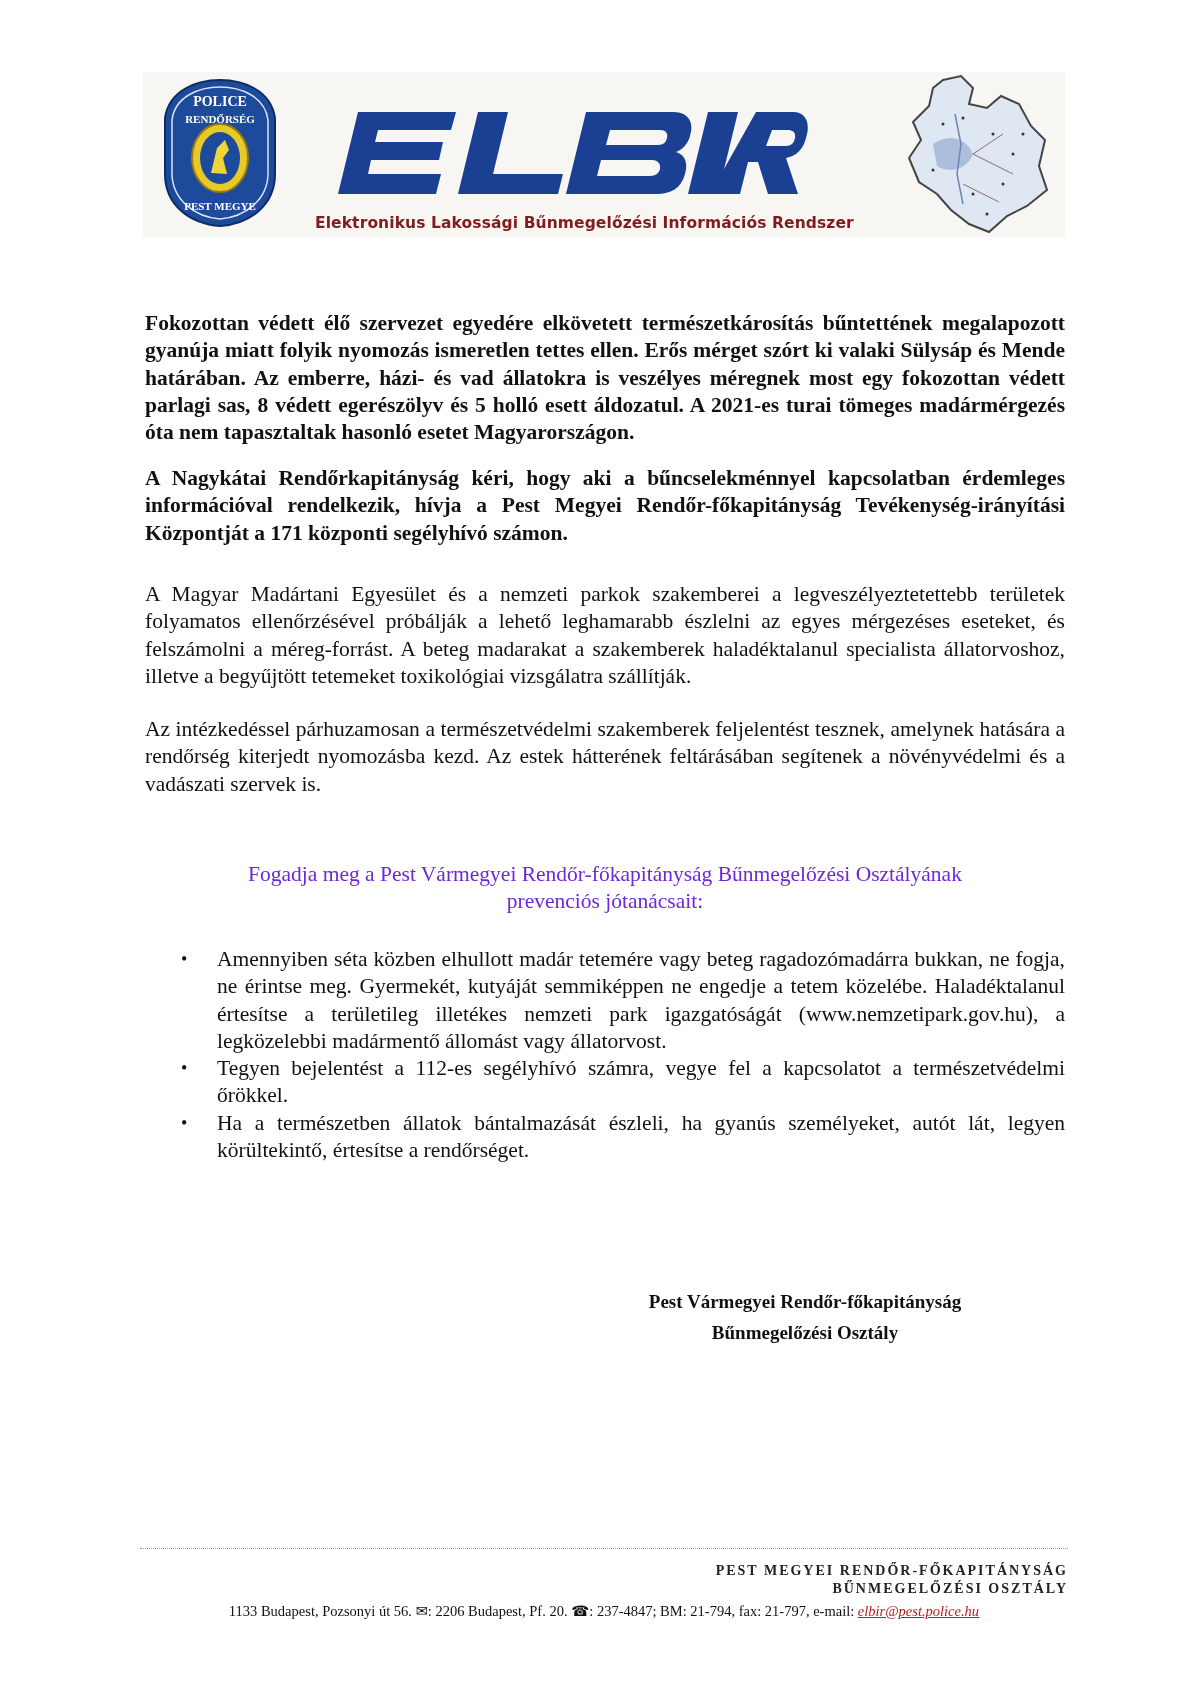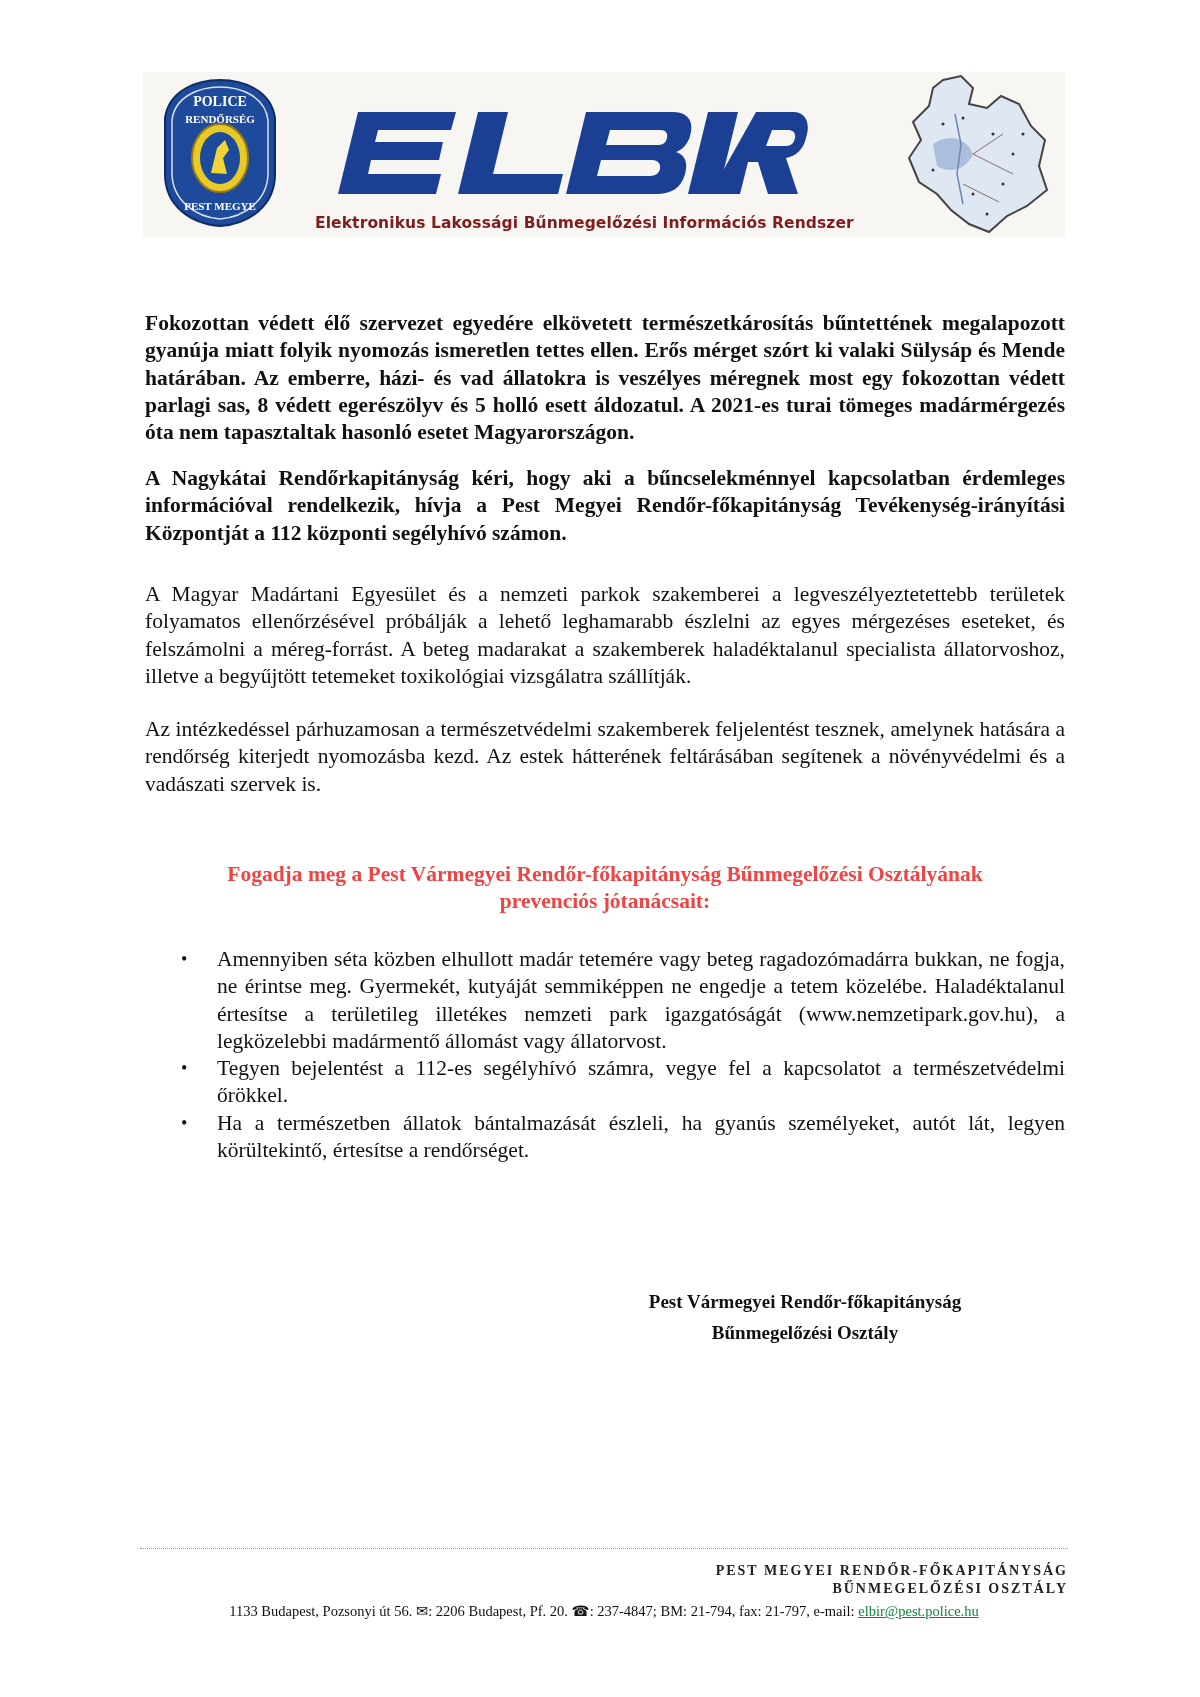--- a/index.html
+++ b/index.html
@@ -16,34 +16,34 @@
                font-weight: bold; font-size: 15.5px; color: #7f1d1d; letter-spacing: 0.1px; white-space: nowrap; margin-top: 14px; }
   .map { position: absolute; left: 760px; top: 2px; width: 148px; height: 160px; }
 
   .text { position: absolute; left: 145px; width: 920px; font-size: 21.5px; line-height: 27.3px; text-align: justify; }
   .bold { font-weight: bold; }
   .p1 { top: 266px; margin-top: 44px; }
   .p2 { top: 465px; }
   .p3 { top: 581px; }
   .p4 { top: 716px; }
   .red-title { position: absolute; left: 145px; width: 920px; top: 861px; text-align: center;
-               color: #ef4444; font-weight: bold; font-size: 21.5px; line-height: 27.3px; }
+               color: #6d28d9; font-weight: normal; font-size: 21.5px; line-height: 27.3px; }
   .tips { position: absolute; left: 145px; top: 946px; width: 920px; margin: 0; padding: 0; list-style: none; }
   .tips li { position: relative; padding-left: 72px; font-size: 21.5px; line-height: 27.3px; text-align: justify; margin: 0; }
   .tips .bullet { position: absolute; left: 36px; top: 0; font-size: 18px; }
   .signature { position: absolute; left: 560px; top: 1286px; width: 490px; text-align: center;
                font-weight: bold; font-size: 19px; line-height: 31px; }
 
   .footer-line { position: absolute; left: 140px; top: 1548px; width: 928px; height: 0;
                  border-top: 1px dotted #9a9a9a; }
   .footer-org { position: absolute; left: 140px; width: 928px; top: 1562px; text-align: right;
                 font-weight: bold; font-size: 14px; letter-spacing: 2px; line-height: 18px; color: #222; }
   .footer-addr { position: absolute; left: 140px; width: 928px; top: 1603px; text-align: center;
                  font-size: 14.5px; color: #111; white-space: nowrap; }
-  .footer-addr a { color: #15803d; text-decoration: underline; }
+  .footer-addr a { color: #b91c1c; text-decoration: underline; font-style: italic; }
   .ico { display: inline-block; }
 </style>
 </head>
 <body>
 
 <div class="page">
 
   <div class="banner">
     <svg class="badge" viewBox="0 0 118 150">
       <path d="M59 2 C82 2 110 12 114 40 L114 96 C114 128 88 146 59 148 C30 146 4 128 4 96 L4 40 C8 12 36 2 59 2 Z" fill="#1d4a9a" stroke="#0e2c66" stroke-width="2"></path>
@@ -85,21 +85,21 @@
           <circle cx="100" cy="110" r="1.5"></circle>
           <circle cx="70" cy="120" r="1.5"></circle>
         <circle cx="30" cy="96" r="1.5"></circle>
           <circle cx="120" cy="60" r="1.5"></circle>
           <circle cx="84" cy="140" r="1.5"></circle>
       </g>
     </svg>
   </div>
 
   <div class="text bold p1">Fokozottan védett élő szervezet egyedére elkövetett természetkárosítás bűntettének megalapozott gyanúja miatt folyik nyomozás ismeretlen tettes ellen. Erős mérget szórt ki valaki Sülysáp és Mende határában. Az emberre, házi- és vad állatokra is veszélyes méregnek most egy fokozottan védett parlagi sas, 8  védett egerészölyv és 5 holló esett áldozatul. A 2021-es turai tömeges madármérgezés óta nem tapasztaltak hasonló esetet Magyarországon.</div>
-  <div class="text bold p2">A Nagykátai Rendőrkapitányság kéri, hogy aki a bűncselekménnyel kapcsolatban érdemleges információval rendelkezik, hívja a Pest Megyei Rendőr-főkapitányság Tevékenység-irányítási Központját a 112 központi segélyhívó számon.</div>
+  <div class="text bold p2">A Nagykátai Rendőrkapitányság kéri, hogy aki a bűncselekménnyel kapcsolatban érdemleges információval rendelkezik, hívja a Pest Megyei Rendőr-főkapitányság Tevékenység-irányítási Központját a 171 központi segélyhívó számon.</div>
   <div class="text p4">Az intézkedéssel párhuzamosan a természetvédelmi szakemberek feljelentést tesznek, amelynek hatására a rendőrség kiterjedt nyomozásba kezd. Az estek hátterének feltárásában segítenek a növényvédelmi és a vadászati szervek is.</div>
   <div class="text p3">A Magyar Madártani Egyesület és a nemzeti parkok szakemberei a legveszélyeztetettebb területek folyamatos ellenőrzésével próbálják a lehető leghamarabb észlelni az egyes mérgezéses eseteket, és felszámolni a méreg-forrást. A beteg madarakat a szakemberek haladéktalanul specialista állatorvoshoz, illetve a begyűjtött tetemeket toxikológiai vizsgálatra szállítják.</div>
 
   <div class="red-title">
     <div>Fogadja meg a Pest Vármegyei Rendőr-főkapitányság Bűnmegelőzési Osztályának</div>
     <div>prevenciós jótanácsait:</div>
   </div>
 
   <ul class="tips">
     <li>

